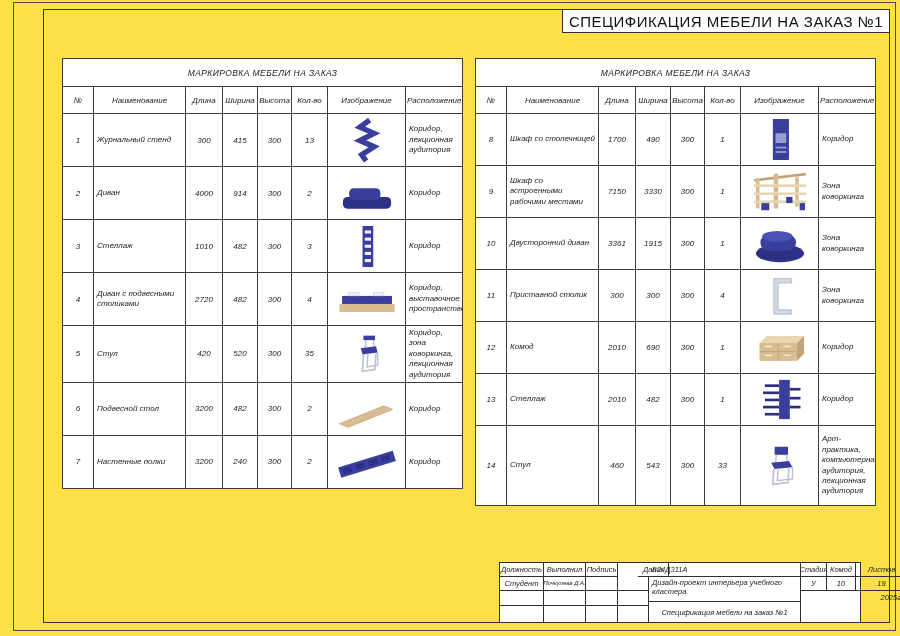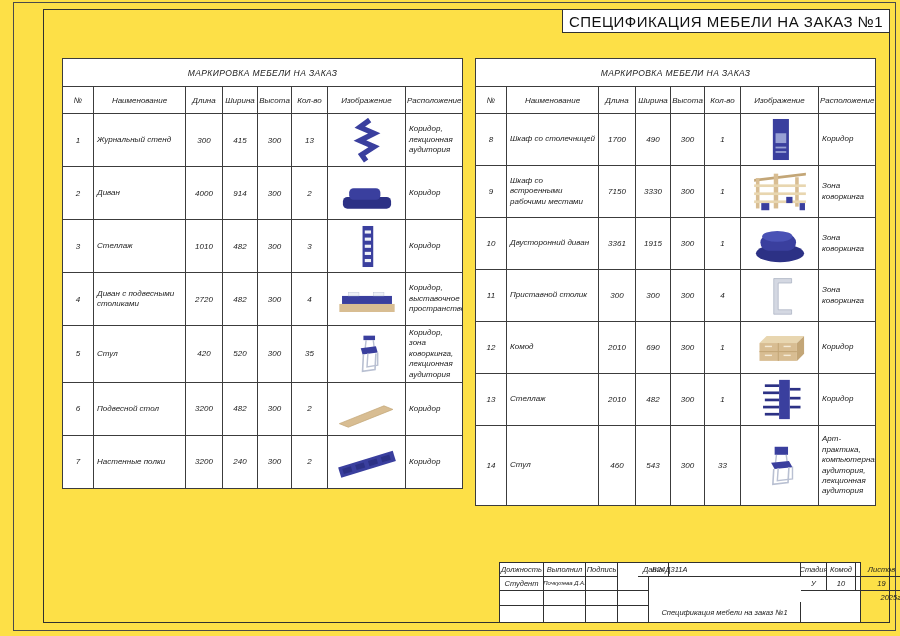--- a/index.html
+++ b/index.html
@@ -352,20 +352,21 @@
     <div class="stamp-cell" style="left:44px;top:28px;width:42px;height:15px;"></div>
     <div class="stamp-cell" style="left:86px;top:28px;width:32px;height:15px;"></div>
     <div class="stamp-cell" style="left:118px;top:28px;width:31px;height:15px;"></div>
 
     <div class="stamp-cell no-bb" style="left:0;top:43px;width:44px;height:16px;"></div>
     <div class="stamp-cell no-bb" style="left:44px;top:43px;width:42px;height:16px;"></div>
     <div class="stamp-cell no-bb" style="left:86px;top:43px;width:32px;height:16px;"></div>
     <div class="stamp-cell no-bb" style="left:118px;top:43px;width:31px;height:16px;"></div>
 
     <div class="stamp-cell al-left" style="left:149px;top:0;width:152px;height:14px;">Б24Д311А</div>
+    <div class="stamp-cell al-left wrap" style="left:149px;top:14px;width:152px;height:25px;">Дизайн-проект интерьера учебного кластера</div>
     <div class="stamp-cell no-bb" style="left:149px;top:39px;width:152px;height:20px;">Спецификация мебели на заказ №1</div>
 
     <div class="stamp-cell" style="left:301px;top:0;width:26px;height:14px;">Стадия</div>
     <div class="stamp-cell" style="left:327px;top:0;width:29px;height:14px;">Комод</div>
     <div class="stamp-cell no-br" style="left:356px;top:0;width:51px;height:14px;">Листов</div>
 
     <div class="stamp-cell" style="left:301px;top:14px;width:26px;height:14px;">У</div>
     <div class="stamp-cell" style="left:327px;top:14px;width:29px;height:14px;">10</div>
     <div class="stamp-cell no-br" style="left:356px;top:14px;width:51px;height:14px;">19</div>
 

